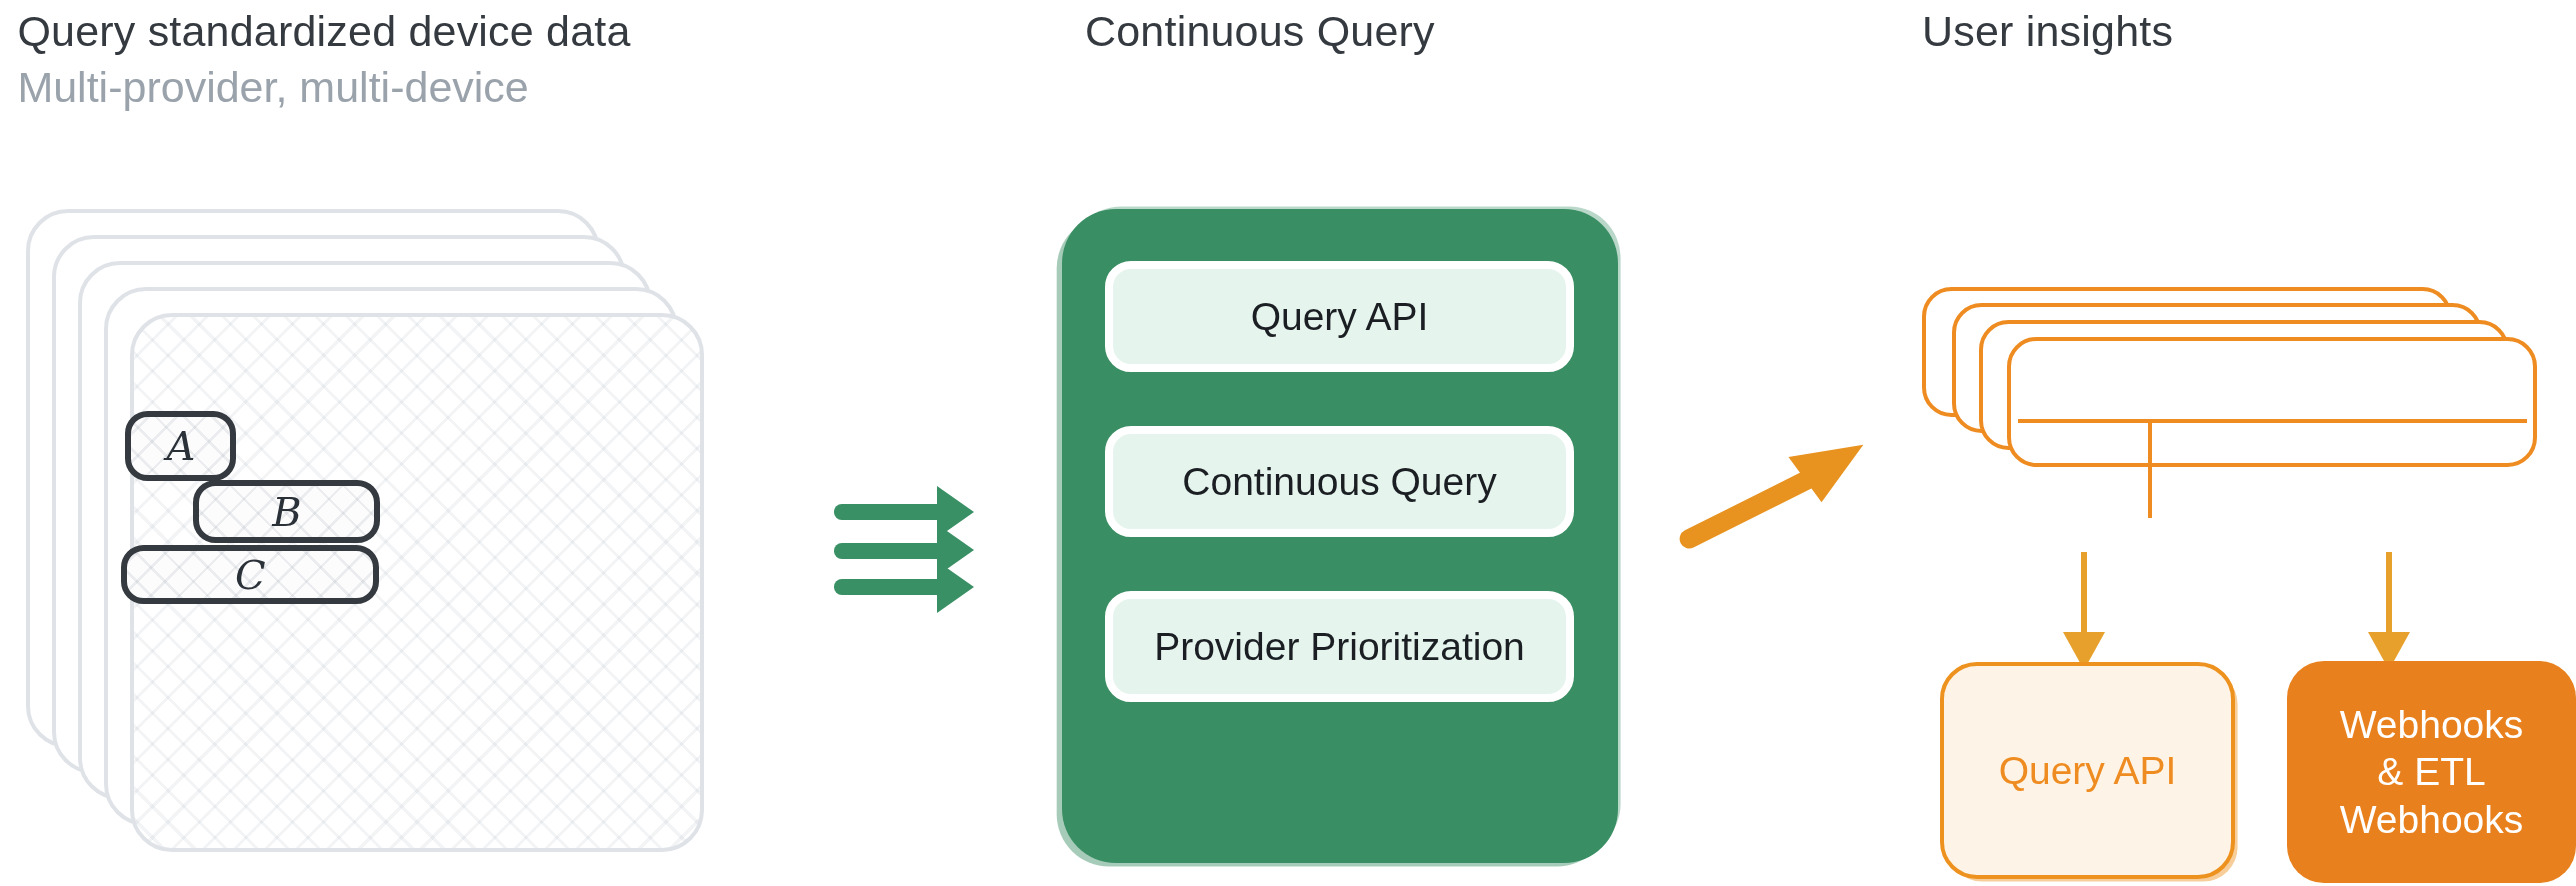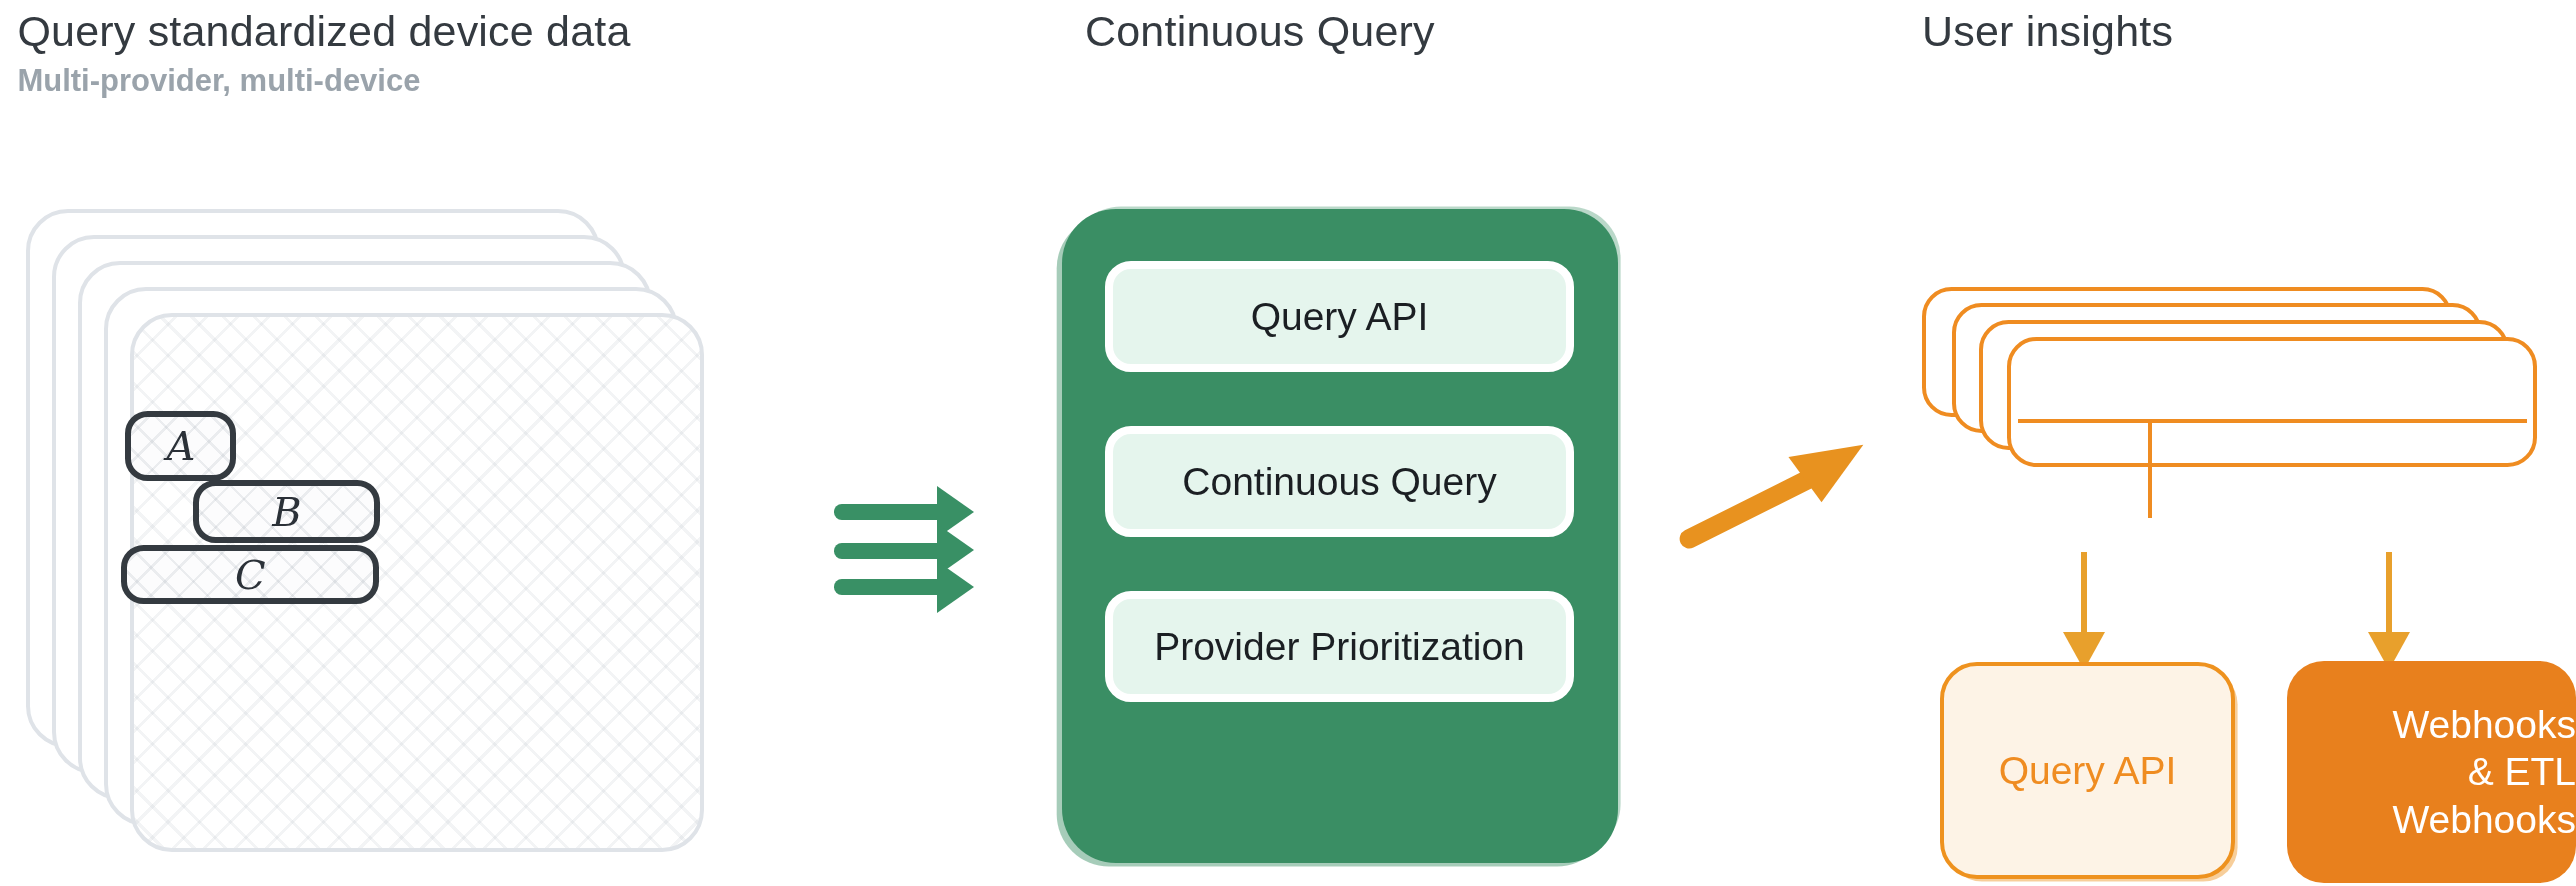--- a/index.html
+++ b/index.html
@@ -14,23 +14,23 @@
   .col-title{
     position:absolute;
     font-size:43px;
     color:#343a40;
     font-weight:400;
     letter-spacing:0.2px;
     white-space:nowrap;
   }
   .col-sub{
     position:absolute;
-    font-size:31px;
+    font-size:43px;
     color:#9aa3ab;
-    font-weight:700;
+    font-weight:400;
     white-space:nowrap;
   }
 
   
   #left-stack{position:absolute;left:17.4px;top:200px;width:800px;height:687px;}
   .sheet{
     position:absolute;
     width:574px;height:539px;
     border:4.3px solid #dfe3e8;
     border-radius:42px;
@@ -149,21 +149,21 @@
   #box-query-api{
     position:absolute;left:1940px;top:662px;width:295px;height:217px;
     background:#fdf3e6;border:4.3px solid #ee921f;border-radius:37px;
     box-sizing:border-box;display:flex;align-items:center;justify-content:center;
     box-shadow:5.2px 5.2px 0 -2.6px rgba(238,146,31,.45);
   }
   #box-query-api span{font-size:39px;color:#ef8c21;white-space:nowrap;}
   #box-webhooks{
     position:absolute;left:2287px;top:661px;width:289px;height:222px;
     background:#e8801d;border-radius:37px;
-    display:flex;flex-direction:column;align-items:flex-end;justify-content:center;
+    display:flex;flex-direction:column;align-items:center;justify-content:center;
     text-align:center;line-height:1.22;
   }
   #box-webhooks span{font-size:39px;color:#ffffff;display:block;white-space:nowrap;}
 </style>
 </head>
 <body>
 
 <div class="stage">
 
   <div class="col-title" style="left:17.4px;top:7px;">Query standardized device data</div>

